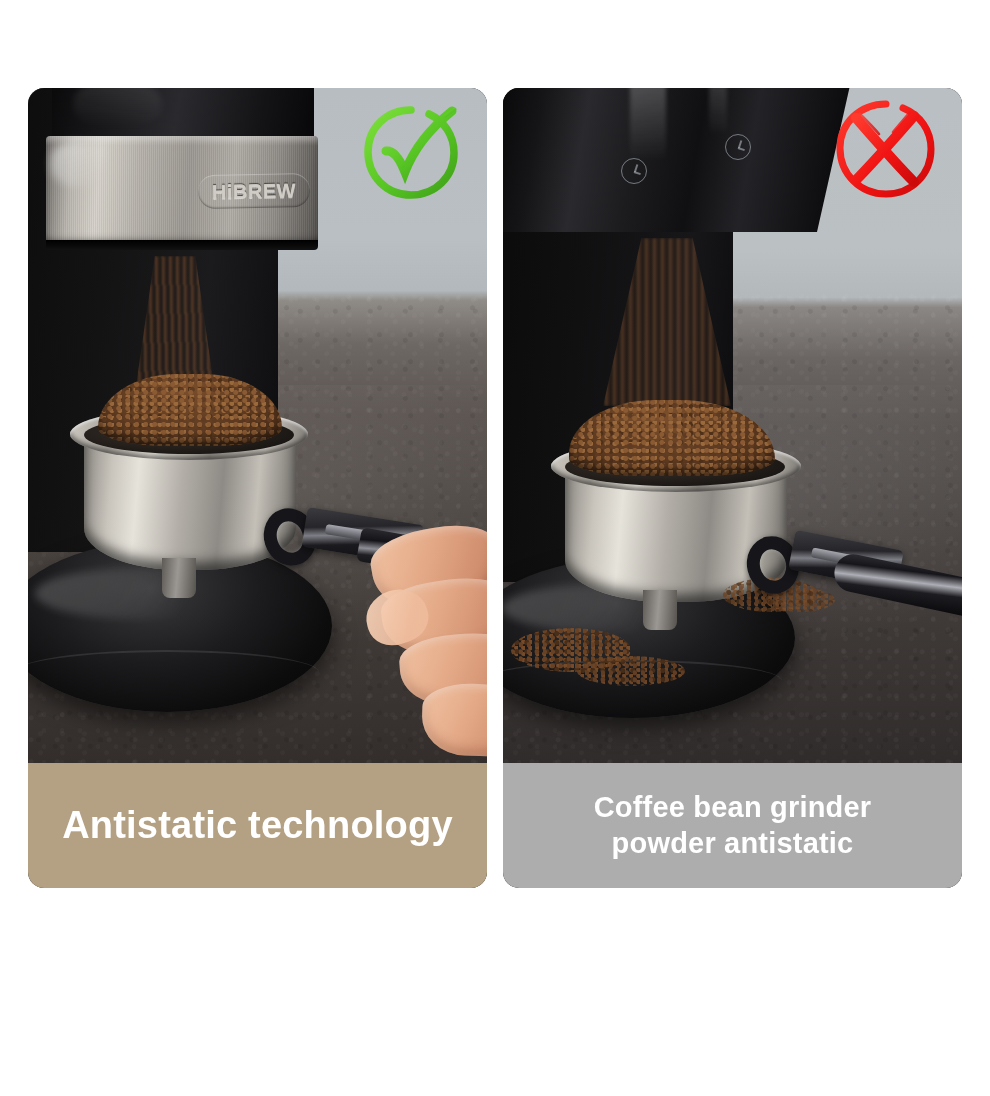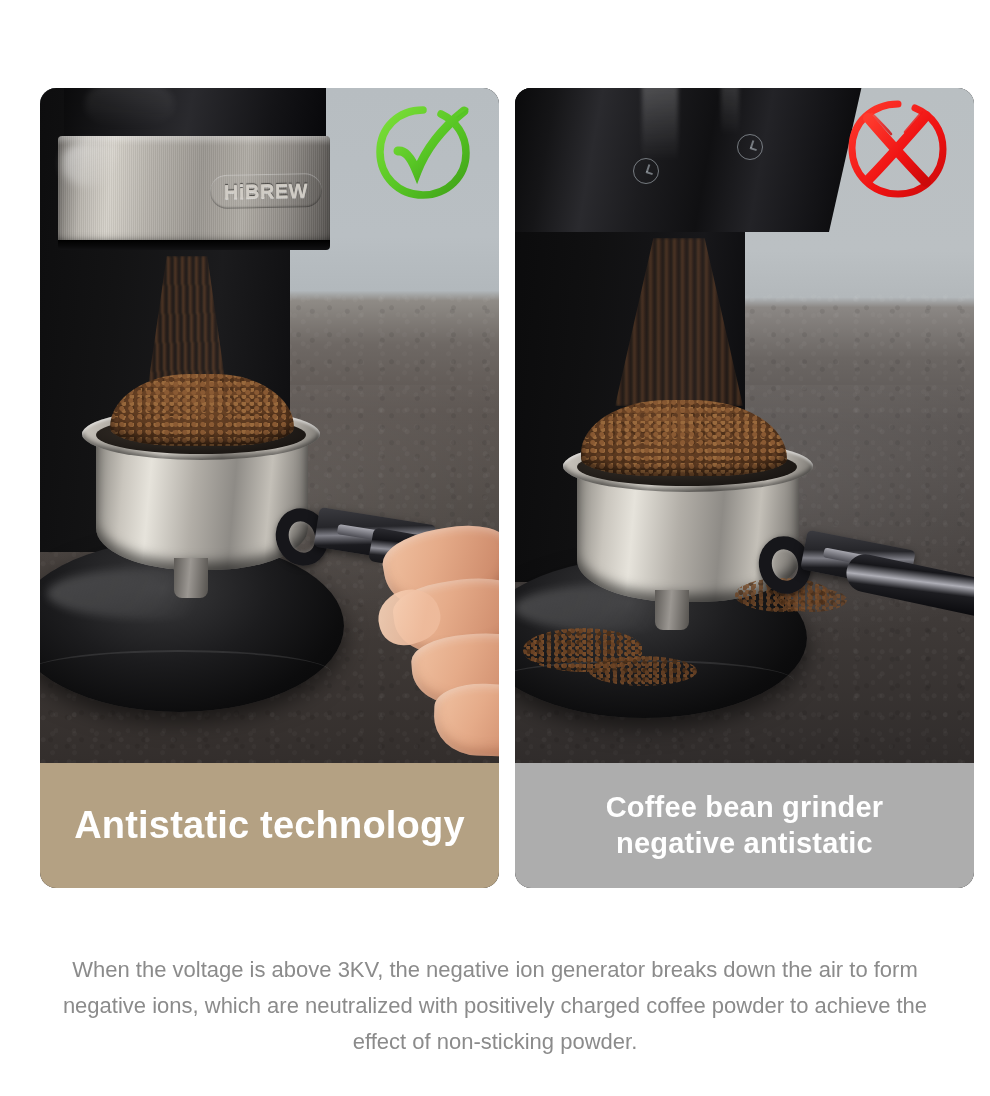--- a/index.html
+++ b/index.html
@@ -12,24 +12,24 @@
   }
   #page {
     position: relative;
     width: 990px; height: 1096px;
     background: #ffffff;
   }
 
   
   .panels {
     position: absolute;
-    left: 40px; top: 88px;
+    left: 28px; top: 88px;
     width: 934px; height: 800px;
     display: flex;
-    gap: 16px;
+    justify-content: space-between;
   }
   .panel {
     position: relative;
     width: 459px; height: 800px;
     border-radius: 16px;
     overflow: hidden;
     background: #111;
   }
 
   
@@ -545,21 +545,20 @@
             <path d="M26 20 C40 36 66 66 84 84" fill="none" stroke="url(#gRed)" stroke-width="10" stroke-linecap="round"></path>
             <path d="M84 18 C70 34 44 64 26 82" fill="none" stroke="url(#gRed)" stroke-width="10" stroke-linecap="round"></path>
             <path d="M30 16 C38 24 44 30 49 36" fill="none" stroke="url(#gRed)" stroke-width="2.6" stroke-linecap="round" opacity=".8"></path>
             <path d="M80 14 C74 21 68 28 63 34" fill="none" stroke="url(#gRed)" stroke-width="2.6" stroke-linecap="round" opacity=".8"></path>
           </svg>
         </div>
       </div>
 
       <div class="caption">
         <span style="white-space: pre-line;">Coffee bean grinder
-negative antistatic</span>
+powder antistatic</span>
       </div>
     </div>
 
   </div>
 
-  <p class="para">When the voltage is above 3KV, the negative ion generator breaks down the air to form negative ions, which are neutralized with positively charged coffee powder to achieve the effect of non-sticking powder.</p>
 
 </div>
 
 </body></html>

